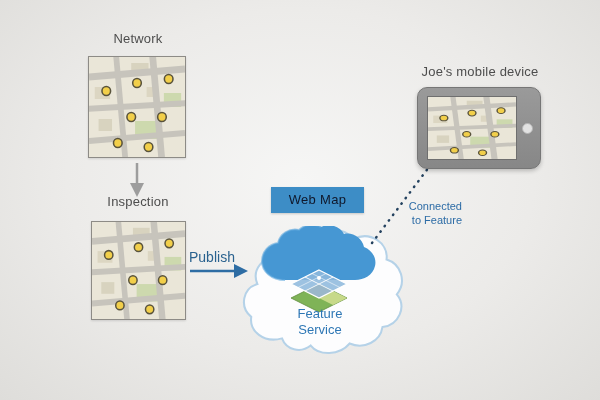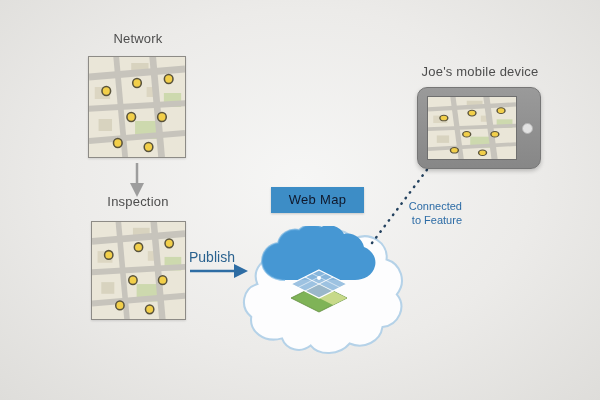--- a/index.html
+++ b/index.html
@@ -199,20 +199,21 @@
       <polygon points="75,65 89,72 75,79 61,72" fill="#c7d989"></polygon>
       <polygon points="61,44 89,58 61,72 33,58" fill="#8fb9dd" fill-opacity="0.88" stroke="#ffffff" stroke-width="1.2"></polygon>
       <line x1="47" y1="51" x2="75" y2="65" stroke="#ffffff" stroke-width="1" opacity="0.9"></line>
       <line x1="75" y1="51" x2="47" y2="65" stroke="#ffffff" stroke-width="1" opacity="0.9"></line>
       <line x1="54" y1="47.5" x2="82" y2="61.5" stroke="#ffffff" stroke-width="0.8" opacity="0.7"></line>
       <line x1="68" y1="47.5" x2="40" y2="61.5" stroke="#ffffff" stroke-width="0.8" opacity="0.7"></line>
       <circle cx="61" cy="52" r="2" fill="#ffffff"></circle>
     </g>
   </svg>
 
+  <div class="feature-service-label">Feature Service</div>
 
   <svg class="dotted-line">
     <line x1="10" y1="85" x2="67" y2="9" stroke="#24425f" stroke-width="2.5" stroke-linecap="round" stroke-dasharray="0.5 6.5"></line>
   </svg>
 
   <div class="connected-label">
     <span>Connected</span><br>
     <span>to Feature</span>
   </div>
 

